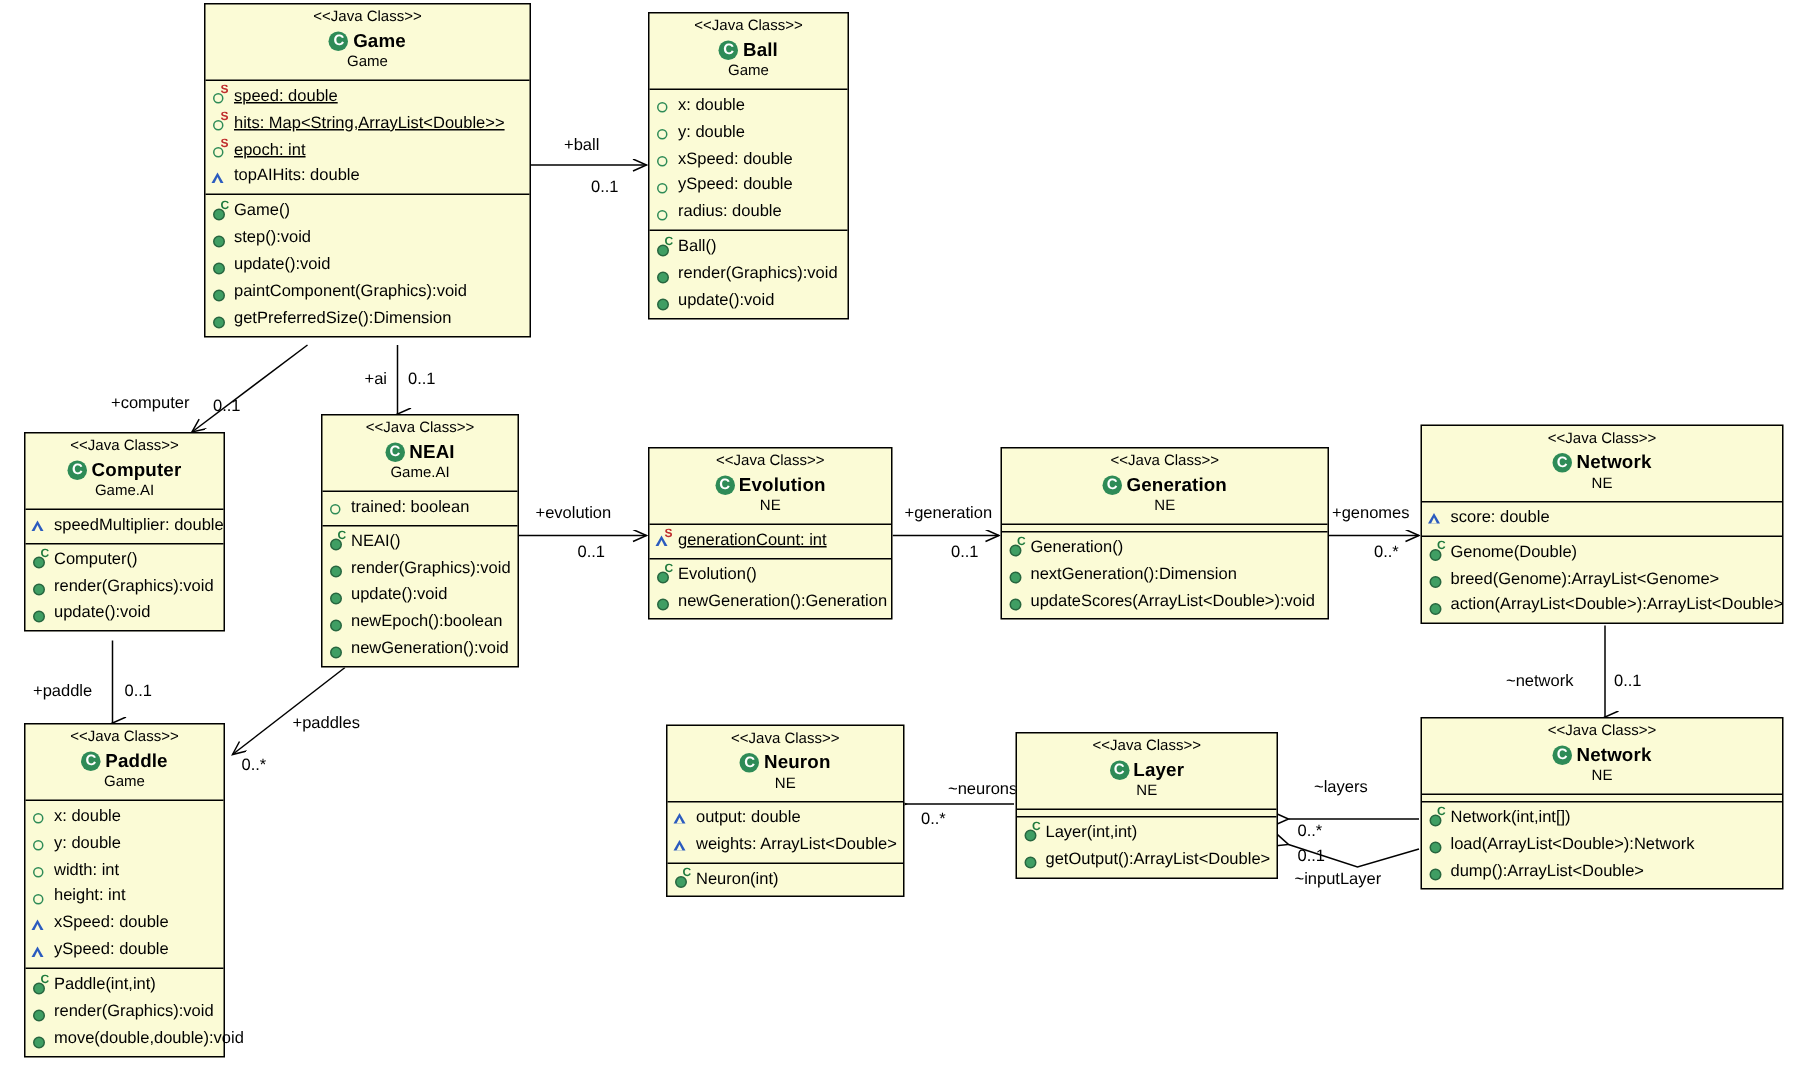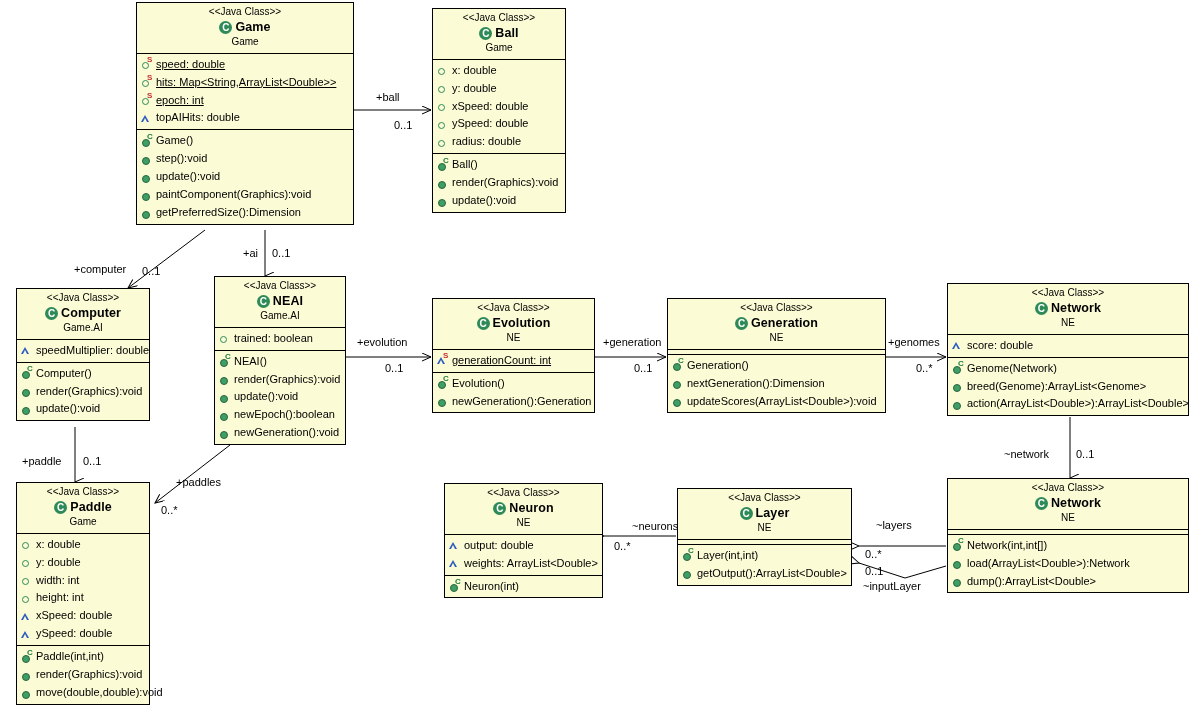--- a/index.html
+++ b/index.html
@@ -220,21 +220,21 @@
 
   <div class="edge-label underline" style="left:74px; top:264px;">+computer</div>
   <div class="edge-label mult" style="left:142px; top:266px;">0..1</div>
 
   <div class="edge-label underline" style="left:243px; top:248px;">+ai</div>
   <div class="edge-label mult" style="left:272px; top:248px;">0..1</div>
 
   <div class="edge-label" style="left:22px; top:456px;">+paddle</div>
   <div class="edge-label mult" style="left:83px; top:456px;">0..1</div>
 
-  <div class="edge-label" style="left:176px; top:477px;text-align:right;">+paddles</div>
+  <div class="edge-label" style="left:195px; top:477px;text-align:right;">+paddles</div>
   <div class="edge-label mult" style="left:161px; top:505px;">0..*</div>
 
   <div class="edge-label" style="left:357px; top:337px;">+evolution</div>
   <div class="edge-label mult" style="left:385px; top:363px;">0..1</div>
 
   <div class="edge-label" style="left:603px; top:337px;">+generation</div>
   <div class="edge-label mult" style="left:634px; top:363px;">0..1</div>
 
   <div class="edge-label" style="left:888px; top:337px;">+genomes</div>
   <div class="edge-label mult" style="left:916px; top:363px;">0..*</div>
@@ -558,21 +558,21 @@
       <div class="member">
         <span class="ico field-protected"></span>
         <span class="mtext">score: double</span>
       </div>
     </div>
     <div class="cls-section">
       <div class="member">
         <span class="ico method">
             <span class="sup c">C</span>
           </span>
-        <span class="mtext">Genome(Network)</span>
+        <span class="mtext">Genome(Double)</span>
       </div>
       <div class="member">
         <span class="ico method"></span>
         <span class="mtext">breed(Genome):ArrayList&lt;Genome&gt;</span>
       </div>
       <div class="member">
         <span class="ico method"></span>
         <span class="mtext">action(ArrayList&lt;Double&gt;):ArrayList&lt;Double&gt;</span>
       </div>
     </div>

